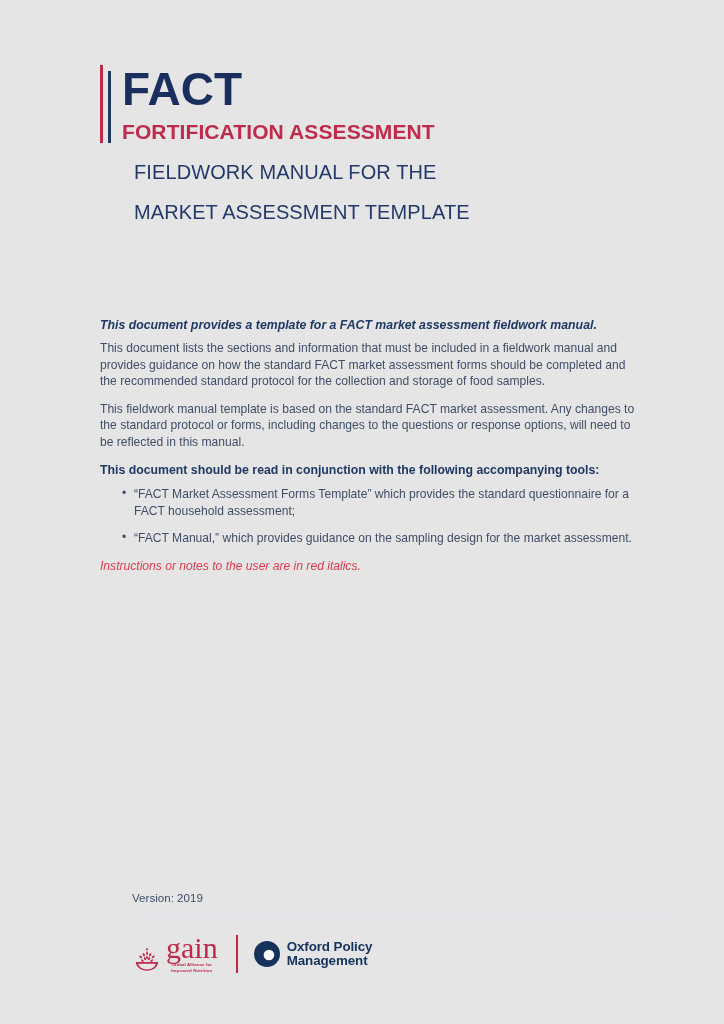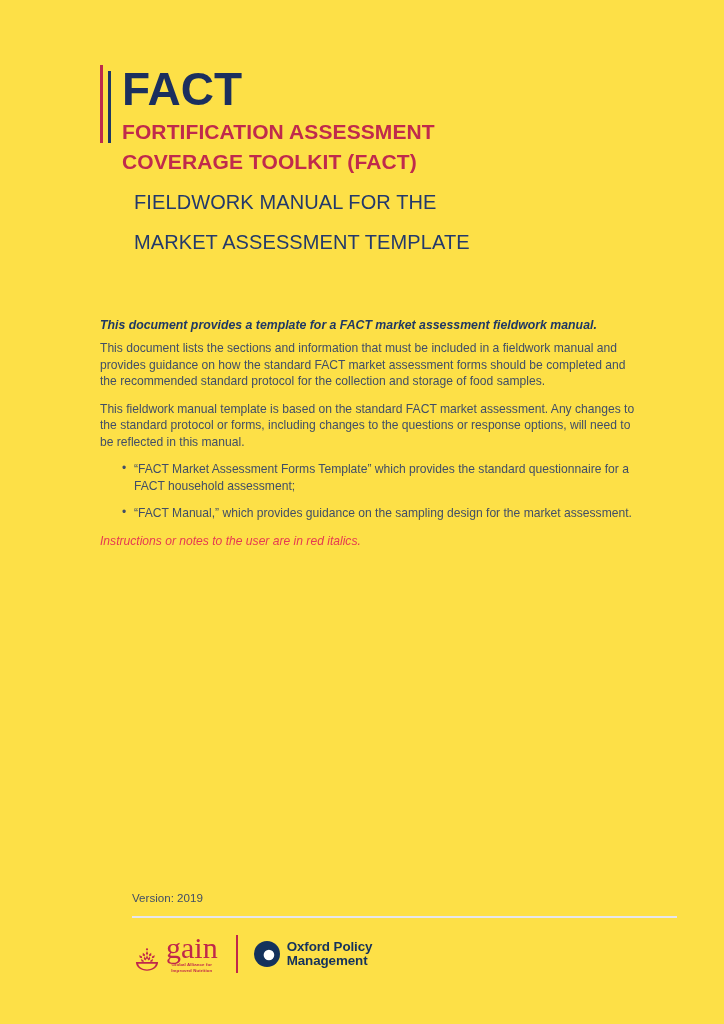--- a/index.html
+++ b/index.html
@@ -13,21 +13,21 @@
     position: relative;
     font-family: "Liberation Sans", sans-serif;
     -webkit-font-smoothing: antialiased;
   }
 
   .page {
     position: absolute;
     left: 0; top: 0;
     width: 724px;
     height: 1024px;
-    background: #fde047;
+    background: #e5e5e5;
     overflow: hidden;
   }
 
   
   .masthead {
     position: absolute;
     left: 100px;
     top: 62px;
     width: 560px;
   }
@@ -233,36 +233,36 @@
     <div class="brand-row">
 
       <div class="rules">
         <div class="rule-red"></div>
         <div class="rule-navy"></div>
       </div>
 
       <div class="brand-text">
         <div class="wordmark">FACT</div>
         <div class="title-red">FORTIFICATION ASSESSMENT</div>
-        <div class="title-red">COVERAGE TOOLKIT (FACT)</div>
         <div class="title-navy">FIELDWORK MANUAL FOR THE</div>
         <div class="title-navy">MARKET ASSESSMENT TEMPLATE</div>
       </div>
 
     </div>
   </div>
 
   <div class="body-block">
 
     <p class="lead">This document provides a template for a FACT market assessment fieldwork manual.</p>
 
     <p class="para">This document lists the sections and information that must be included in a fieldwork manual and provides guidance on how the standard FACT market assessment forms should be completed and the recommended standard protocol for the collection and storage of food samples.</p>
 
     <p class="para">This fieldwork manual template is based on the standard FACT market assessment. Any changes to the standard protocol or forms, including changes to the questions or response options, will need to be reflected in this manual.</p>
 
+    <p class="sub-lead">This document should be read in conjunction with the following accompanying tools:</p>
 
     <ul class="tools">
       <li>
         <span class="bul">•</span>
         <span>“FACT Market Assessment Forms Template” which provides the standard questionnaire for a FACT household assessment;</span>
       </li>
       <li>
         <span class="bul">•</span>
         <span>“FACT Manual,” which provides guidance on the sampling design for the market assessment.</span>
       </li>

